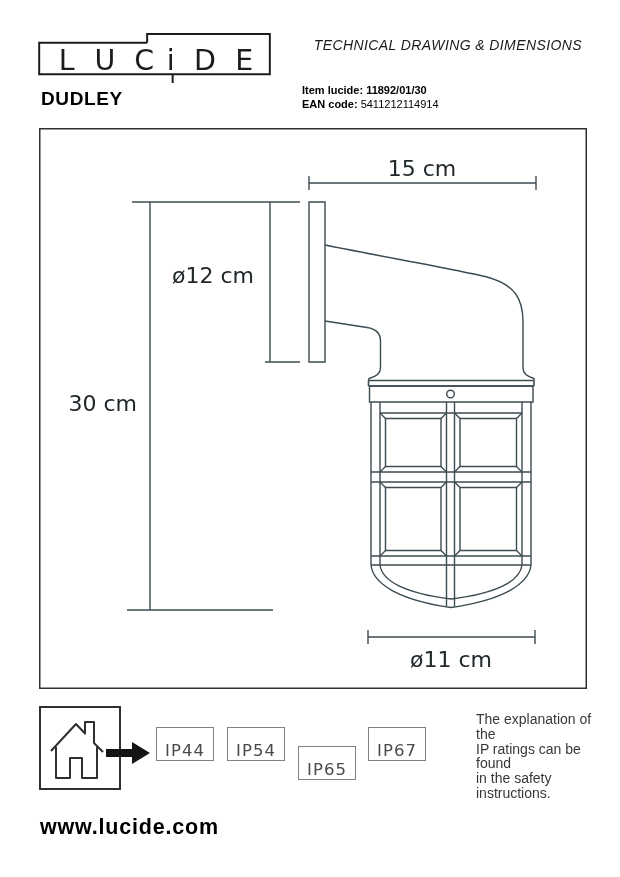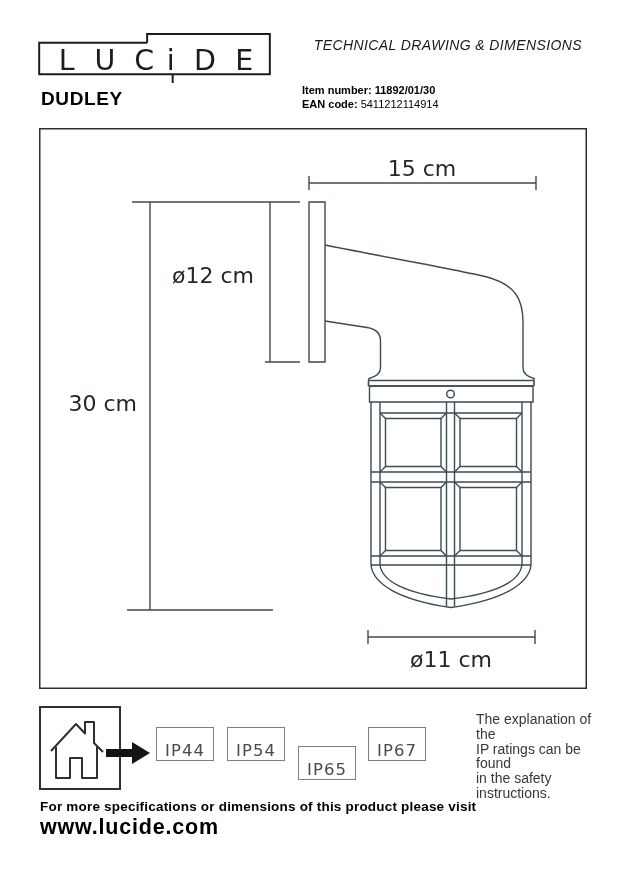--- a/index.html
+++ b/index.html
@@ -47,21 +47,21 @@
     <text class="logo-letter" x="109" y="37.5" text-anchor="middle">C</text>
     <text class="logo-letter" x="136" y="37.5" text-anchor="middle">i</text>
     <text class="logo-letter" x="171" y="37.5" text-anchor="middle">D</text>
     <text class="logo-letter" x="211" y="37.5" text-anchor="middle">E</text>
   </svg>
 
   <div class="abs tech-title">TECHNICAL DRAWING &amp; DIMENSIONS</div>
   <div class="abs product-name">DUDLEY</div>
   <div class="abs item-block">
     <div>
-      <span class="lbl">Item number:</span><span class="val bold">11892/01/30</span>
+      <span class="lbl">Item lucide:</span><span class="val bold">11892/01/30</span>
     </div>
     <div>
       <span class="lbl">EAN code:</span><span class="val">5411212114914</span>
     </div>
   </div>
 
   <svg class="abs drawing" viewBox="0 0 548 561">
 
     <rect x="0.75" y="0.75" width="546.5" height="559.5" fill="none" stroke="#2f2f2f" stroke-width="1.5"></rect>
 
@@ -127,16 +127,15 @@
   <div class="abs ip-box ip3">IP65</div>
   <div class="abs ip-box ip4">IP67</div>
 
   <div class="abs ip-note">
     <div>The explanation of the</div>
     <div>IP ratings can be found</div>
     <div>in the safety</div>
     <div>instructions.</div>
   </div>
 
-  <div class="abs footer-line1">For more specifications or dimensions of this product please visit</div>
   <div class="abs footer-line2">www.lucide.com</div>
 
 </div>
 
 </body></html>

